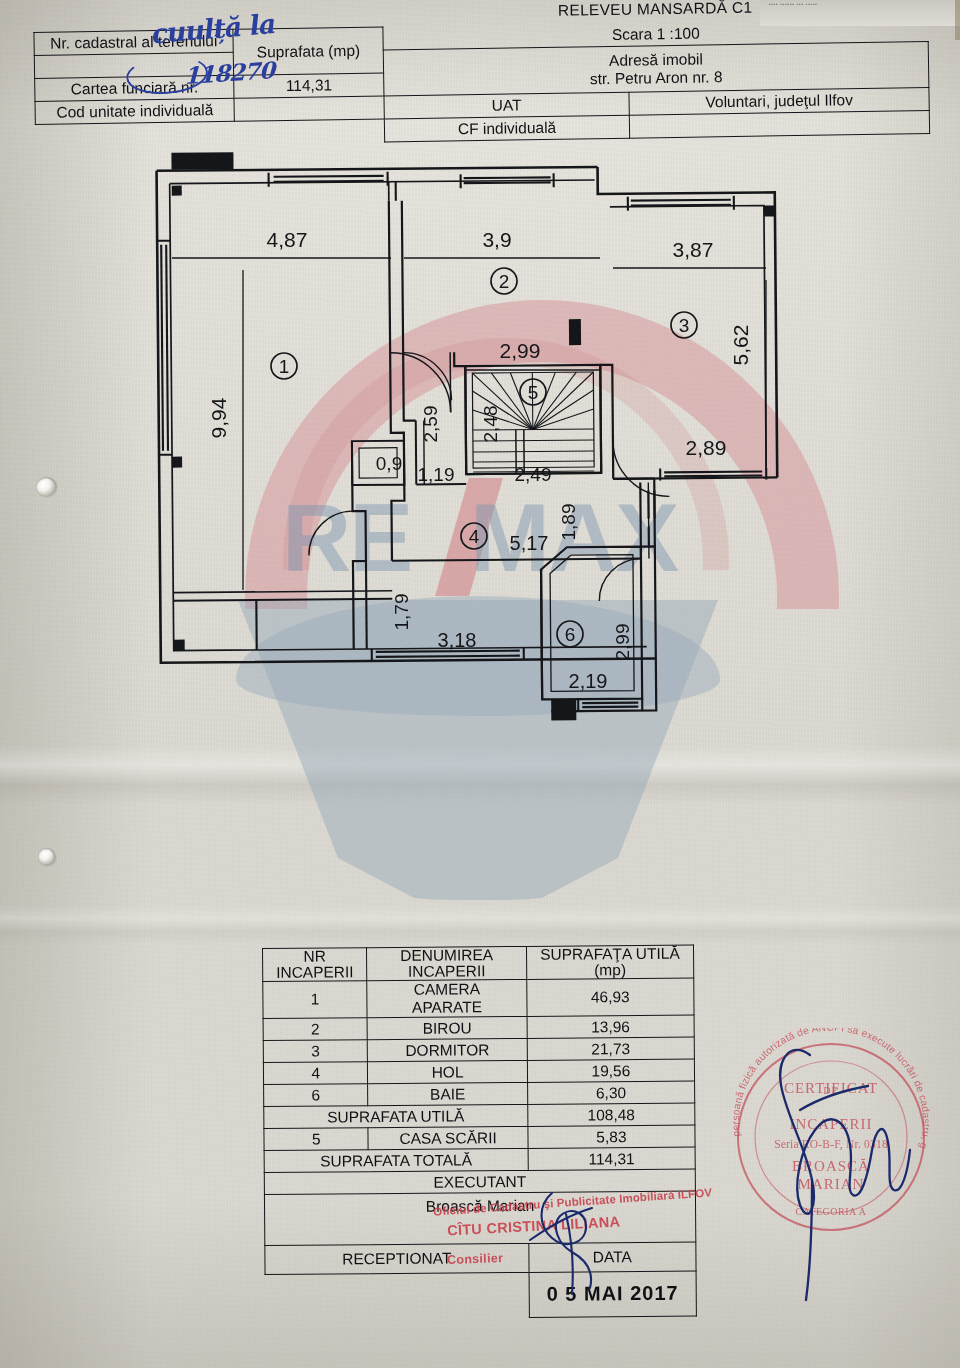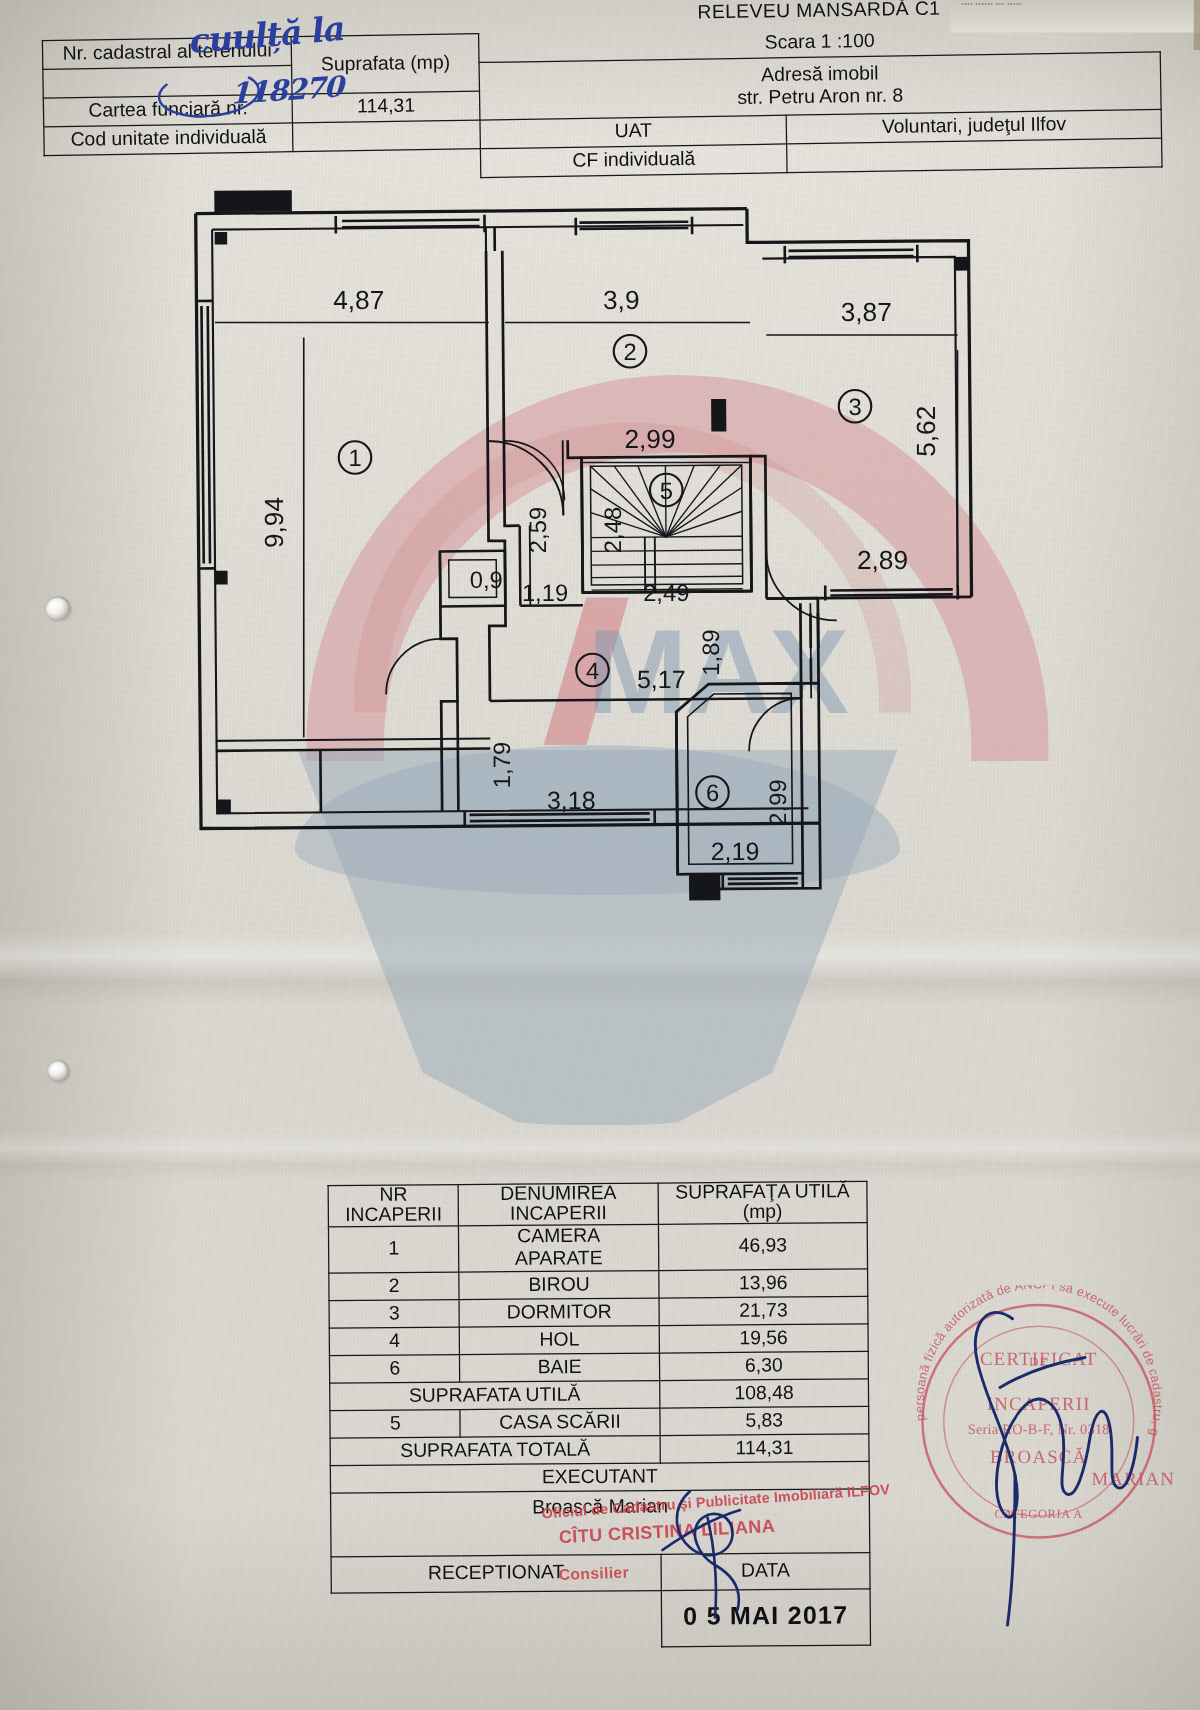--- a/index.html
+++ b/index.html
@@ -132,21 +132,21 @@
   
   #cert{position:absolute;left:722px;top:1028px;width:218px;height:218px;pointer-events:none;}
   #cert svg{position:absolute;left:0;top:0;}
   .certline{position:absolute;width:218px;text-align:center;color:#c4505c;
     font-family:"Liberation Serif",serif;letter-spacing:1px;opacity:.82;}
   #cl1{top:52px;font-size:15px;}
   #cl2{top:57px;font-size:10px;}
   #cl3{top:88px;font-size:15px;}
   #cl4{top:110px;font-size:11.5px;letter-spacing:.2px;}
   #cl5{top:130px;font-size:15px;}
-  #cl6{top:148px;font-size:15px;text-align:right;}
+  #cl6{top:148px;font-size:15px;}
   #cl7{top:178px;font-size:10px;letter-spacing:.5px;}
 
   
   #sigs{position:absolute;left:0;top:0;width:960px;height:1368px;pointer-events:none;}
 </style>
 </head>
 <body>
 
 <div id="paper"></div>
 <div class="shade" id="shadeL"></div>
@@ -161,20 +161,21 @@
 <div id="sliverEdge"></div>
 
 <div class="hole" id="hole1"></div>
 <div class="hole" id="hole2"></div>
 
 <div id="wm">
   <div class="arc" id="arcRed"></div>
   <div class="arc" id="arcRedIn"></div>
   <div id="triTop"></div>
   <div id="tri"></div>
+  <div class="wmtxt" id="wmRE">RE</div>
   <div id="wmSlash"></div>
   <div class="wmtxt" id="wmMAX">MAX</div>
 </div>
 
 <div id="hdrWrap">
   <table id="hdr" class="tbl">
     <tbody>
         <tr>
       <td class="nb" style="width:200px;height:26px;"></td>
       <td class="nb" style="width:150px;"></td>

